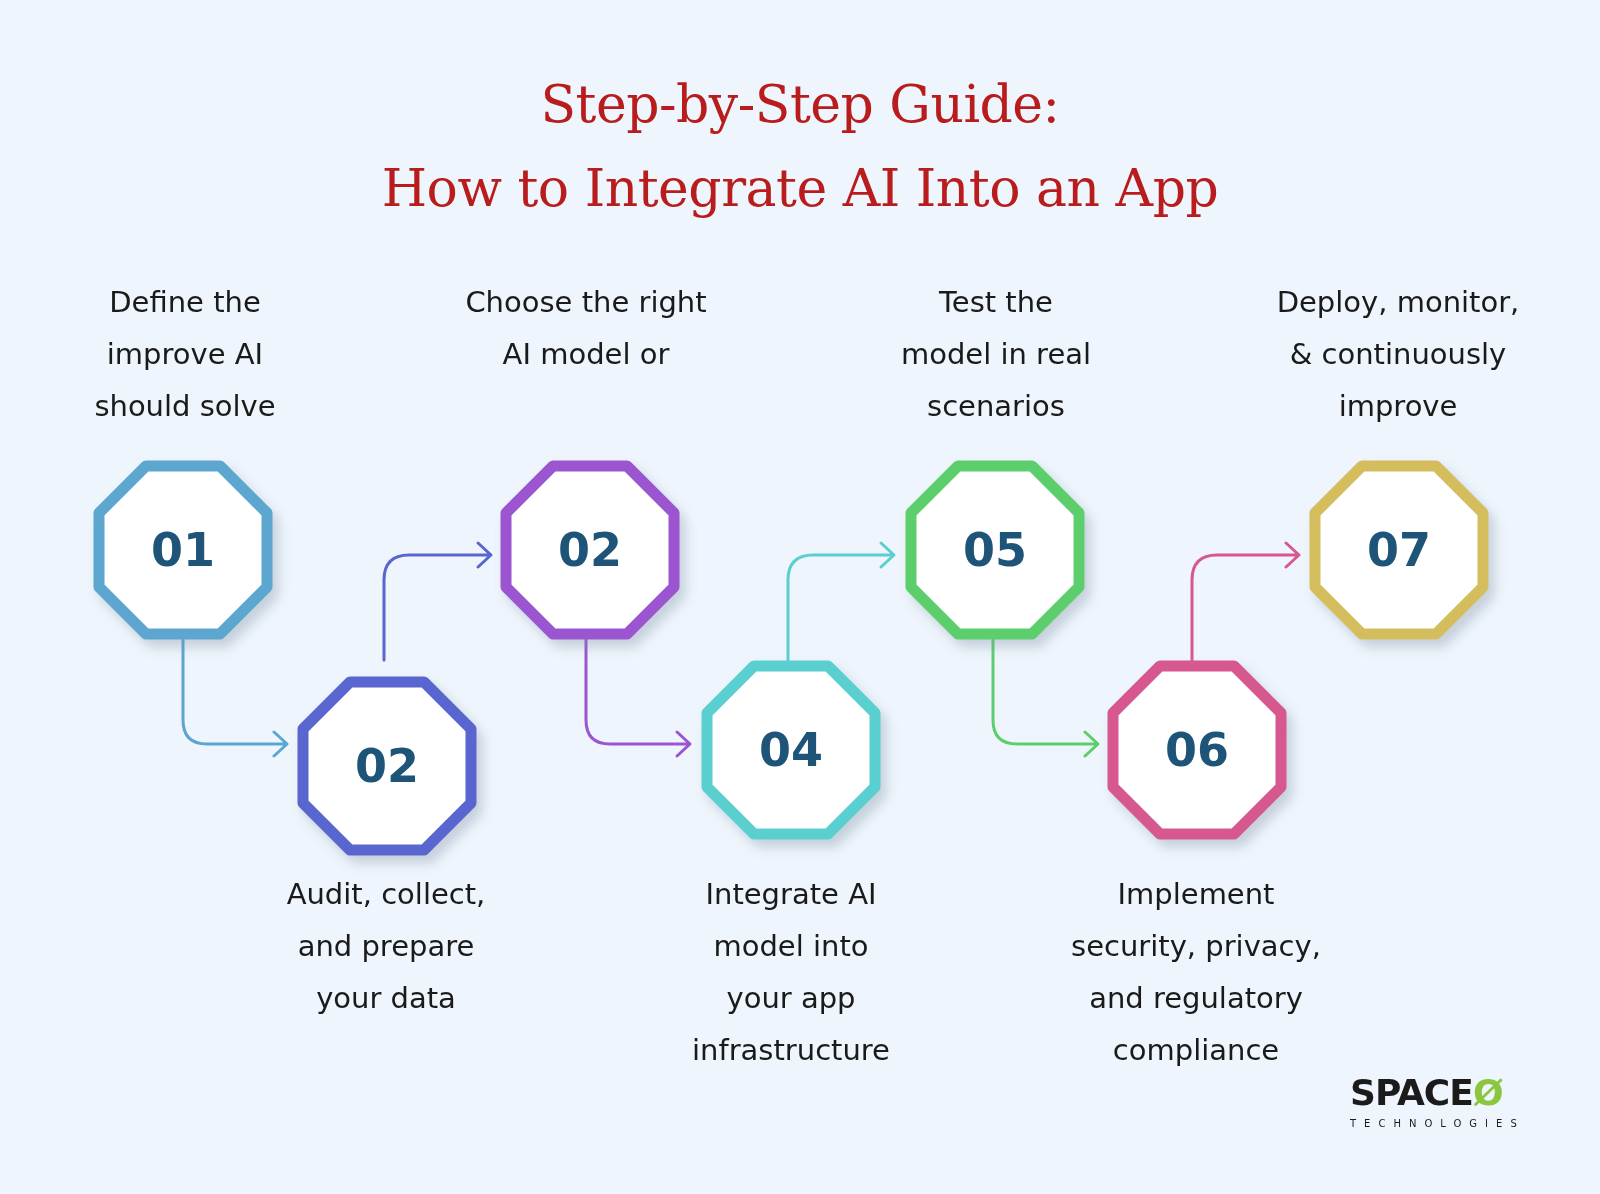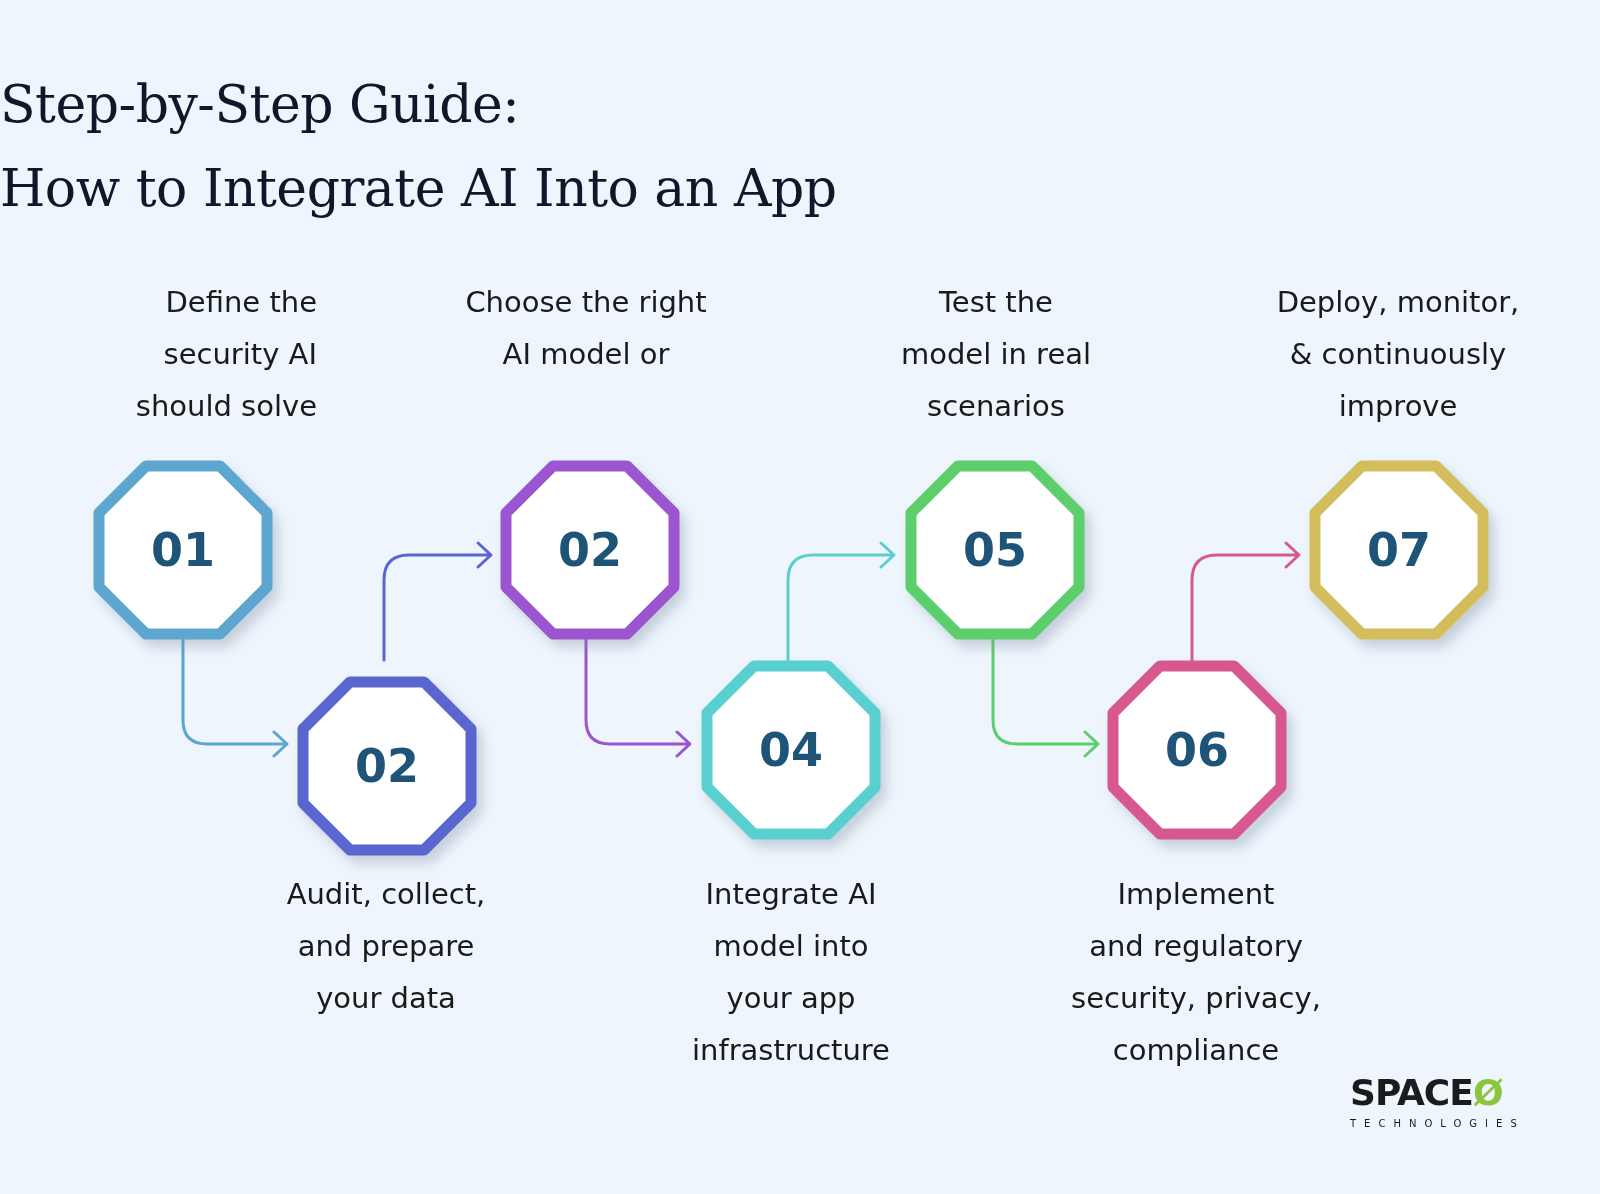--- a/index.html
+++ b/index.html
@@ -1,38 +1,38 @@
 <!DOCTYPE html>
 <html><head>
 <meta charset="utf-8">
 <style>
   html, body { margin:0; padding:0; }
   body { width:1600px; height:1194px; background:#eef5fc; position:relative; overflow:hidden; font-family:"Liberation Sans", sans-serif; }
-  .title { position:absolute; left:0; right:0; text-align:left; font-family:"DejaVu Serif", serif; color:#0f172a; font-size:52px; line-height:84px; top:62px; font-weight:normal; letter-spacing:-0.5px; }
+  .title { position:absolute; left:0; right:0; text-align:center; font-family:"DejaVu Serif", serif; color:#b91c1c; font-size:52px; line-height:84px; top:62px; font-weight:normal; letter-spacing:-0.5px; }
   .label { position:absolute; width:300px; text-align:center; font-family:"DejaVu Sans", sans-serif; font-size:29px; line-height:52px; color:#1a1a1a; }
   .oct { position:absolute; width:180px; height:180px; }
   .oct svg { position:absolute; left:0; top:0; overflow:visible; }
   .num { position:absolute; left:0; top:0; width:180px; height:180px; display:flex; align-items:center; justify-content:center; font-family:"DejaVu Sans", sans-serif; font-weight:bold; font-size:46px; color:#1d5478; }
   #connectors { position:absolute; left:0; top:0; }
   .logo { position:absolute; left:1350px; top:1070px; }
   .logo-main { font-family:"DejaVu Sans", sans-serif; font-weight:bold; font-size:36px; color:#1b1b1b; letter-spacing:-1px; line-height:46px; }
   .logo-o { color:#8cc63f; }
   .logo-sub { font-family:"DejaVu Sans", sans-serif; font-size:10px; letter-spacing:8px; color:#1b1b1b; margin-top:2px; }
 </style>
 </head>
 <body>
 
 <div class="title">
   <div>Step-by-Step Guide:</div>
   <div>How to Integrate AI Into an App</div>
 </div>
 
-<div class="label" style="left:17px; top:276px;text-align:right;">
+<div class="label" style="left:35px; top:276px;">
   <div>Define the</div>
-  <div>security AI</div>
+  <div>improve AI</div>
   <div>should solve</div>
 </div>
 <div class="label" style="left:436px; top:276px;">
   <div>Choose the right</div>
   <div>AI model or</div>
 </div>
 <div class="label" style="left:846px; top:276px;">
   <div>Test the</div>
   <div>model in real</div>
   <div>scenarios</div>
@@ -49,22 +49,22 @@
   <div>your data</div>
 </div>
 <div class="label" style="left:641px; top:868px;">
   <div>Integrate AI</div>
   <div>model into</div>
   <div>your app</div>
   <div>infrastructure</div>
 </div>
 <div class="label" style="left:1046px; top:868px;">
   <div>Implement</div>
+  <div>security, privacy,</div>
   <div>and regulatory</div>
-  <div>security, privacy,</div>
   <div>compliance</div>
 </div>
 
 <svg id="connectors" width="1600" height="1194">
   <defs>
     <filter id="sh" x="-30%" y="-30%" width="160%" height="160%">
       <feDropShadow dx="6" dy="8" stdDeviation="6" flood-color="#7a8ca0" flood-opacity="0.35"></feDropShadow>
     </filter>
   </defs>
   <g fill="none" stroke-width="3" stroke-linecap="round" stroke-linejoin="round">

